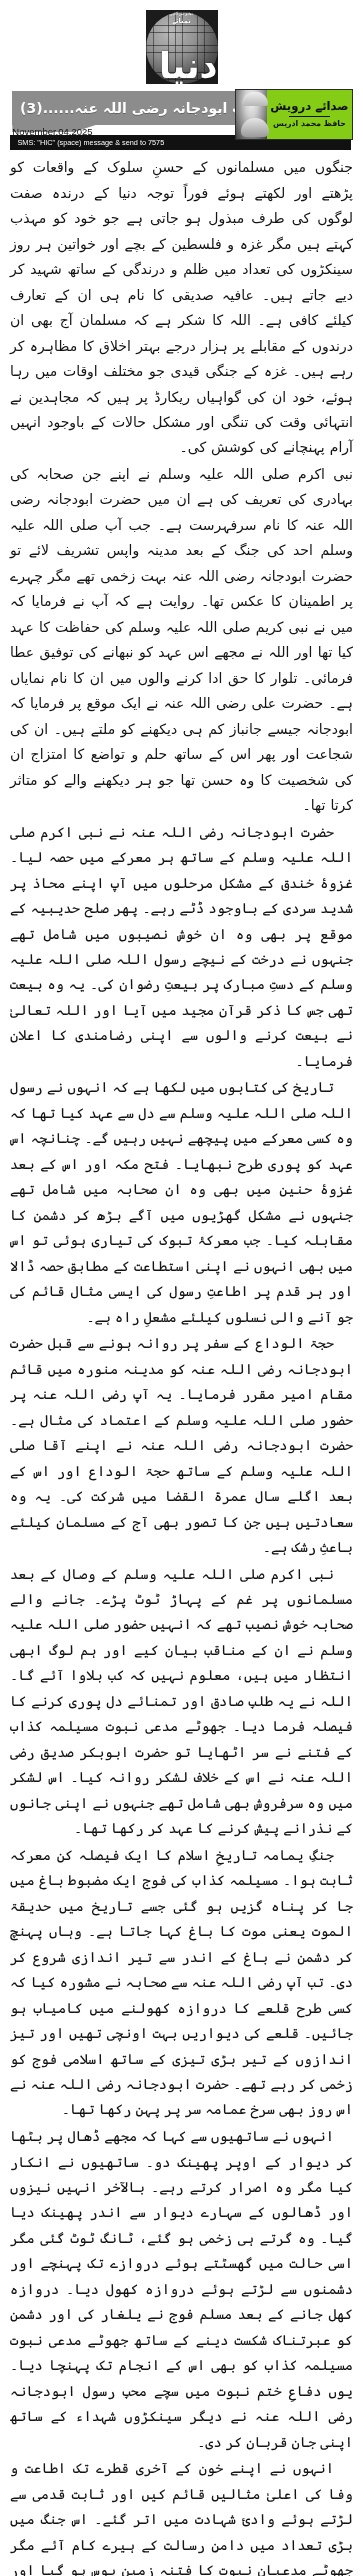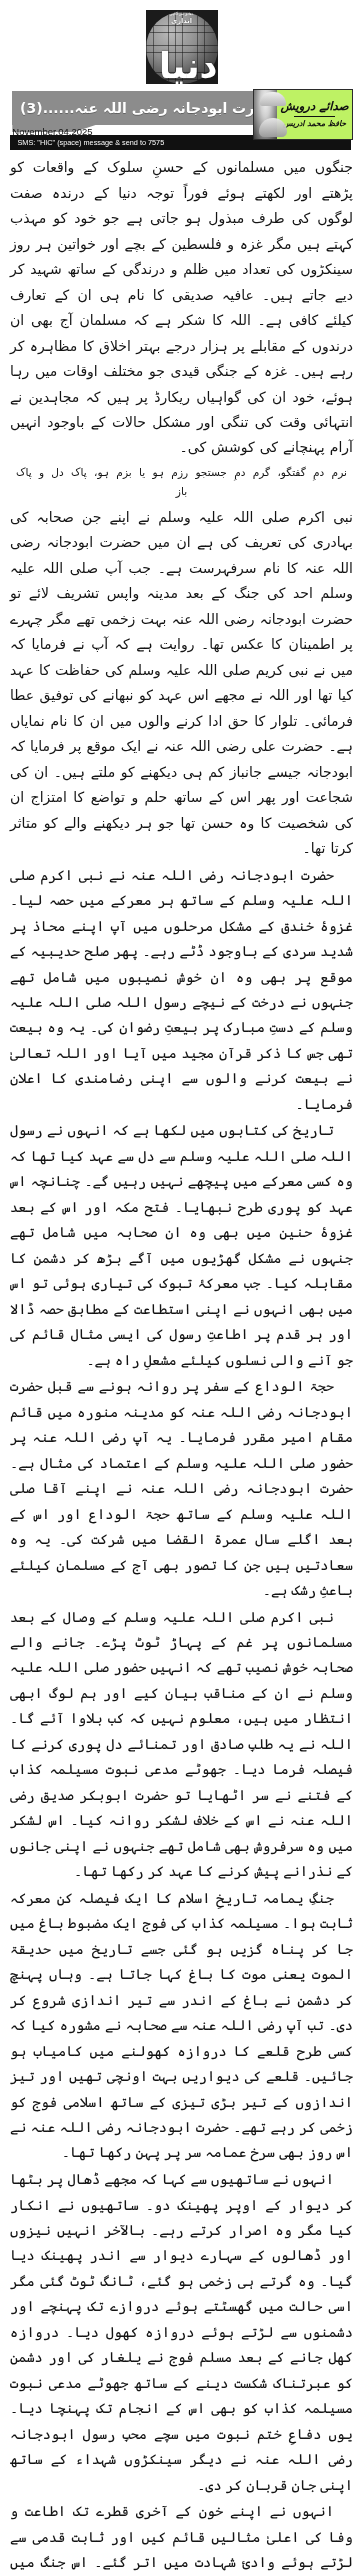--- a/index.html
+++ b/index.html
@@ -139,29 +139,28 @@
     width: 84px;
     height: 7.8px;
     background: #8c8c8c;
     clip-path: polygon(0 0, 100% 0, 72% 100%, 0 100%);
   }
 
   .column-logo {
     position: absolute;
     right: 10px;
     top: -2.2px;
-    width: 100px;
+    width: 118px;
     height: 51px;
     border: 0.6px solid #2b2b2b;
-    background: #bef264;
+    background: #84cc16;
     box-sizing: border-box;
     display: flex;
     flex-direction: row-reverse;
     overflow: hidden;
-    font-style: italic;
   }
   .column-logo .portrait {
     width: 37px;
     height: 100%;
     background:
       radial-gradient(ellipse at 50% 22%, #f2f2f2 0%, #cfcfcf 30%, #8e8e8e 62%, #3d3d3d 100%);
     position: relative;
   }
   
   .column-logo .portrait::before {
@@ -270,21 +269,21 @@
     margin: 2.2px 0 3.4px;
   }
 </style>
 </head>
 <body>
 
 <div class="masthead">
   <div class="logo-box">
     <div class="logo-globe"></div>
     <div class="logo-tag">حقائق سے آگاہی</div>
-    <div class="logo-sub">اندازی</div>
+    <div class="logo-sub">تمنائے</div>
     <div class="logo-word">دنیا</div>
   </div>
 </div>
 
 <div class="strip-wrap">
 
   <div class="title-bar">
     <div class="headline">حضرت ابودجانہ رضی اللہ عنہ......(3)</div>
   </div>
   <div class="title-wedge"></div>
@@ -302,21 +301,20 @@
 
 </div>
 
 <div class="contact-bar">
   <div class="sms">SMS: "HIC" (space) message &amp; send to 7575</div>
   <div class="mail">Muhammad.idrees@dunya.com.pk</div>
 </div>
 
 <div class="article" id="article-body">
     <p class="">جنگوں میں مسلمانوں کے حسنِ سلوک کے واقعات کو پڑھتے اور لکھتے ہوئے فوراً توجہ دنیا کے درندہ صفت لوگوں کی طرف مبذول ہو جاتی ہے جو خود کو مہذب کہتے ہیں مگر غزہ و فلسطین کے بچے اور خواتین ہر روز سینکڑوں کی تعداد میں ظلم و درندگی کے ساتھ شہید کر دیے جاتے ہیں۔ عافیہ صدیقی کا نام ہی ان کے تعارف کیلئے کافی ہے۔ اللہ کا شکر ہے کہ مسلمان آج بھی ان درندوں کے مقابلے پر ہزار درجے بہتر اخلاق کا مظاہرہ کر رہے ہیں۔ غزہ کے جنگی قیدی جو مختلف اوقات میں رہا ہوئے، خود ان کی گواہیاں ریکارڈ پر ہیں کہ مجاہدین نے انتہائی وقت کی تنگی اور مشکل حالات کے باوجود انہیں آرام پہنچانے کی کوشش کی۔</p>
-    <p class="verse">نرم دمِ گفتگو، گرم دمِ جستجو     رزم ہو یا بزم ہو، پاک دل و پاک باز</p>
     <p class="">نبی اکرم صلی اللہ علیہ وسلم نے اپنے جن صحابہ کی بہادری کی تعریف کی ہے ان میں حضرت ابودجانہ رضی اللہ عنہ کا نام سرفہرست ہے۔ جب آپ صلی اللہ علیہ وسلم احد کی جنگ کے بعد مدینہ واپس تشریف لائے تو حضرت ابودجانہ رضی اللہ عنہ بہت زخمی تھے مگر چہرے پر اطمینان کا عکس تھا۔ روایت ہے کہ آپ نے فرمایا کہ میں نے نبی کریم صلی اللہ علیہ وسلم کی حفاظت کا عہد کیا تھا اور اللہ نے مجھے اس عہد کو نبھانے کی توفیق عطا فرمائی۔ تلوار کا حق ادا کرنے والوں میں ان کا نام نمایاں ہے۔ حضرت علی رضی اللہ عنہ نے ایک موقع پر فرمایا کہ ابودجانہ جیسے جانباز کم ہی دیکھنے کو ملتے ہیں۔ ان کی شجاعت اور پھر اس کے ساتھ حلم و تواضع کا امتزاج ان کی شخصیت کا وہ حسن تھا جو ہر دیکھنے والے کو متاثر کرتا تھا۔</p>
     <p class="indent">حضرت ابودجانہ رضی اللہ عنہ نے نبی اکرم صلی اللہ علیہ وسلم کے ساتھ ہر معرکے میں حصہ لیا۔ غزوۂ خندق کے مشکل مرحلوں میں آپ اپنے محاذ پر شدید سردی کے باوجود ڈٹے رہے۔ پھر صلح حدیبیہ کے موقع پر بھی وہ ان خوش نصیبوں میں شامل تھے جنہوں نے درخت کے نیچے رسول اللہ صلی اللہ علیہ وسلم کے دستِ مبارک پر بیعتِ رضوان کی۔ یہ وہ بیعت تھی جس کا ذکر قرآن مجید میں آیا اور اللہ تعالیٰ نے بیعت کرنے والوں سے اپنی رضامندی کا اعلان فرمایا۔</p>
     <p class="indent">تاریخ کی کتابوں میں لکھا ہے کہ انہوں نے رسول اللہ صلی اللہ علیہ وسلم سے دل سے عہد کیا تھا کہ وہ کسی معرکے میں پیچھے نہیں رہیں گے۔ چنانچہ اس عہد کو پوری طرح نبھایا۔ فتح مکہ اور اس کے بعد غزوۂ حنین میں بھی وہ ان صحابہ میں شامل تھے جنہوں نے مشکل گھڑیوں میں آگے بڑھ کر دشمن کا مقابلہ کیا۔ جب معرکۂ تبوک کی تیاری ہوئی تو اس میں بھی انہوں نے اپنی استطاعت کے مطابق حصہ ڈالا اور ہر قدم پر اطاعتِ رسول کی ایسی مثال قائم کی جو آنے والی نسلوں کیلئے مشعلِ راہ ہے۔</p>
     <p class="indent">حجۃ الوداع کے سفر پر روانہ ہونے سے قبل حضرت ابودجانہ رضی اللہ عنہ کو مدینہ منورہ میں قائم مقام امیر مقرر فرمایا۔ یہ آپ رضی اللہ عنہ پر حضور صلی اللہ علیہ وسلم کے اعتماد کی مثال ہے۔ حضرت ابودجانہ رضی اللہ عنہ نے اپنے آقا صلی اللہ علیہ وسلم کے ساتھ حجۃ الوداع اور اس کے بعد اگلے سال عمرۃ القضا میں شرکت کی۔ یہ وہ سعادتیں ہیں جن کا تصور بھی آج کے مسلمان کیلئے باعثِ رشک ہے۔</p>
     <p class="indent">نبی اکرم صلی اللہ علیہ وسلم کے وصال کے بعد مسلمانوں پر غم کے پہاڑ ٹوٹ پڑے۔ جانے والے صحابہ خوش نصیب تھے کہ انہیں حضور صلی اللہ علیہ وسلم نے ان کے مناقب بیان کیے اور ہم لوگ ابھی انتظار میں ہیں، معلوم نہیں کہ کب بلاوا آئے گا۔ اللہ نے یہ طلبِ صادق اور تمنائے دل پوری کرنے کا فیصلہ فرما دیا۔ جھوٹے مدعی نبوت مسیلمہ کذاب کے فتنے نے سر اٹھایا تو حضرت ابوبکر صدیق رضی اللہ عنہ نے اس کے خلاف لشکر روانہ کیا۔ اس لشکر میں وہ سرفروش بھی شامل تھے جنہوں نے اپنی جانوں کے نذرانے پیش کرنے کا عہد کر رکھا تھا۔</p>
     <p class="indent">جنگِ یمامہ تاریخِ اسلام کا ایک فیصلہ کن معرکہ ثابت ہوا۔ مسیلمہ کذاب کی فوج ایک مضبوط باغ میں جا کر پناہ گزیں ہو گئی جسے تاریخ میں حدیقۃ الموت یعنی موت کا باغ کہا جاتا ہے۔ وہاں پہنچ کر دشمن نے باغ کے اندر سے تیر اندازی شروع کر دی۔ تب آپ رضی اللہ عنہ سے صحابہ نے مشورہ کیا کہ کسی طرح قلعے کا دروازہ کھولنے میں کامیاب ہو جائیں۔ قلعے کی دیواریں بہت اونچی تھیں اور تیز اندازوں کے تیر بڑی تیزی کے ساتھ اسلامی فوج کو زخمی کر رہے تھے۔ حضرت ابودجانہ رضی اللہ عنہ نے اس روز بھی سرخ عمامہ سر پر پہن رکھا تھا۔</p>
     <p class="indent">انہوں نے ساتھیوں سے کہا کہ مجھے ڈھال پر بٹھا کر دیوار کے اوپر پھینک دو۔ ساتھیوں نے انکار کیا مگر وہ اصرار کرتے رہے۔ بالآخر انہیں نیزوں اور ڈھالوں کے سہارے دیوار سے اندر پھینک دیا گیا۔ وہ گرتے ہی زخمی ہو گئے، ٹانگ ٹوٹ گئی مگر اسی حالت میں گھسٹتے ہوئے دروازے تک پہنچے اور دشمنوں سے لڑتے ہوئے دروازہ کھول دیا۔ دروازہ کھل جانے کے بعد مسلم فوج نے یلغار کی اور دشمن کو عبرتناک شکست دینے کے ساتھ جھوٹے مدعی نبوت مسیلمہ کذاب کو بھی اس کے انجام تک پہنچا دیا۔ یوں دفاعِ ختم نبوت میں سچے محبِ رسول ابودجانہ رضی اللہ عنہ نے دیگر سینکڑوں شہداء کے ساتھ اپنی جان قربان کر دی۔</p>
     <p class="indent">انہوں نے اپنے خون کے آخری قطرے تک اطاعت و وفا کی اعلیٰ مثالیں قائم کیں اور ثابت قدمی سے لڑتے ہوئے وادیٔ شہادت میں اتر گئے۔ اس جنگ میں بڑی تعداد میں دامنِ رسالت کے ہیرے کام آئے مگر جھوٹے مدعیانِ نبوت کا فتنہ زمین بوس ہو گیا اور ختم نبوت کا علم تا قیامت سربلند ہو گیا۔ (ختم)</p>
   </div>
 

